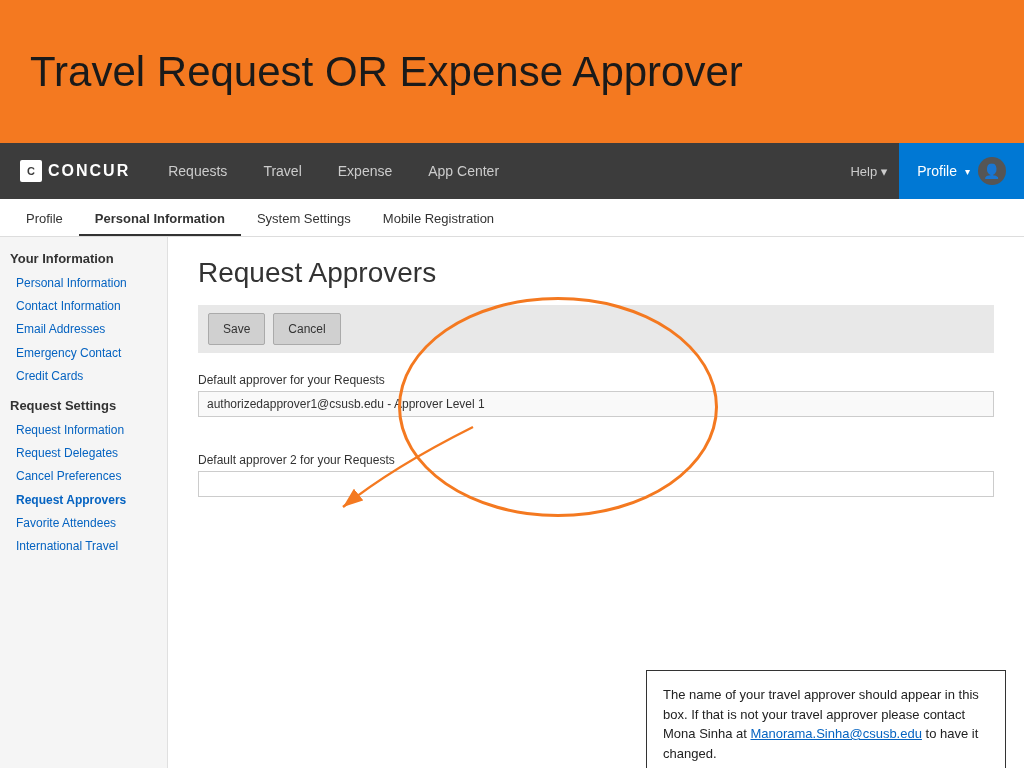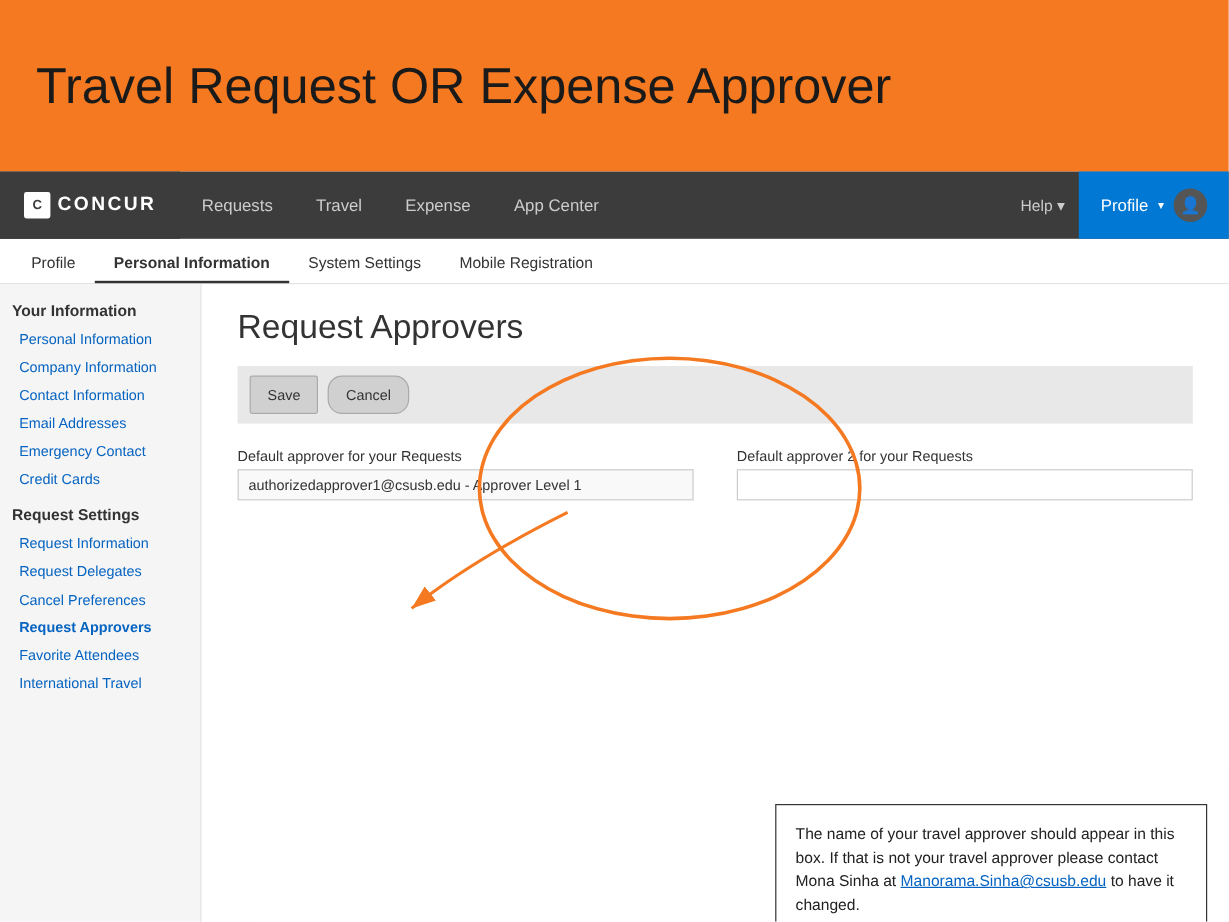--- a/index.html
+++ b/index.html
@@ -208,27 +208,27 @@
       cursor: pointer;
       border-radius: 2px;
       color: #333;
     }
     .btn-cancel {
       background: #d0d0d0;
       border: 1px solid #aaa;
       padding: 4px 14px;
       font-size: 12px;
       cursor: pointer;
-      border-radius: 12px;
+      border-radius: 2px;
       color: #333;
     }
 
     .approvers-grid {
       display: grid;
-      grid-template-columns: 1fr 1fr;
+      grid-template-columns: 1fr;
       gap: 36px;
     }
     .approver-col label {
       font-size: 12px;
       color: #333;
       display: block;
       margin-bottom: 4px;
     }
     .approver-col input {
       width: 100%;
@@ -348,21 +348,20 @@
   <a class="active">Personal Information</a>
   <a class="">System Settings</a>
   <a class="">Mobile Registration</a>
 </div>
 
 <div class="main-layout">
 
   <aside class="sidebar">
     <div class="sidebar-section-title">Your Information</div>
     <a class="sidebar-link">Personal Information</a>
-    <a class="sidebar-link">Company Information</a>
     <a class="sidebar-link">Contact Information</a>
     <a class="sidebar-link">Email Addresses</a>
     <a class="sidebar-link">Emergency Contact</a>
     <a class="sidebar-link">Credit Cards</a>
 
     <div class="sidebar-section-title">Request Settings</div>
     <a class="sidebar-link">Request Information</a>
     <a class="sidebar-link">Request Delegates</a>
     <a class="sidebar-link">Cancel Preferences</a>
     <a class="sidebar-link active">Request Approvers</a>

